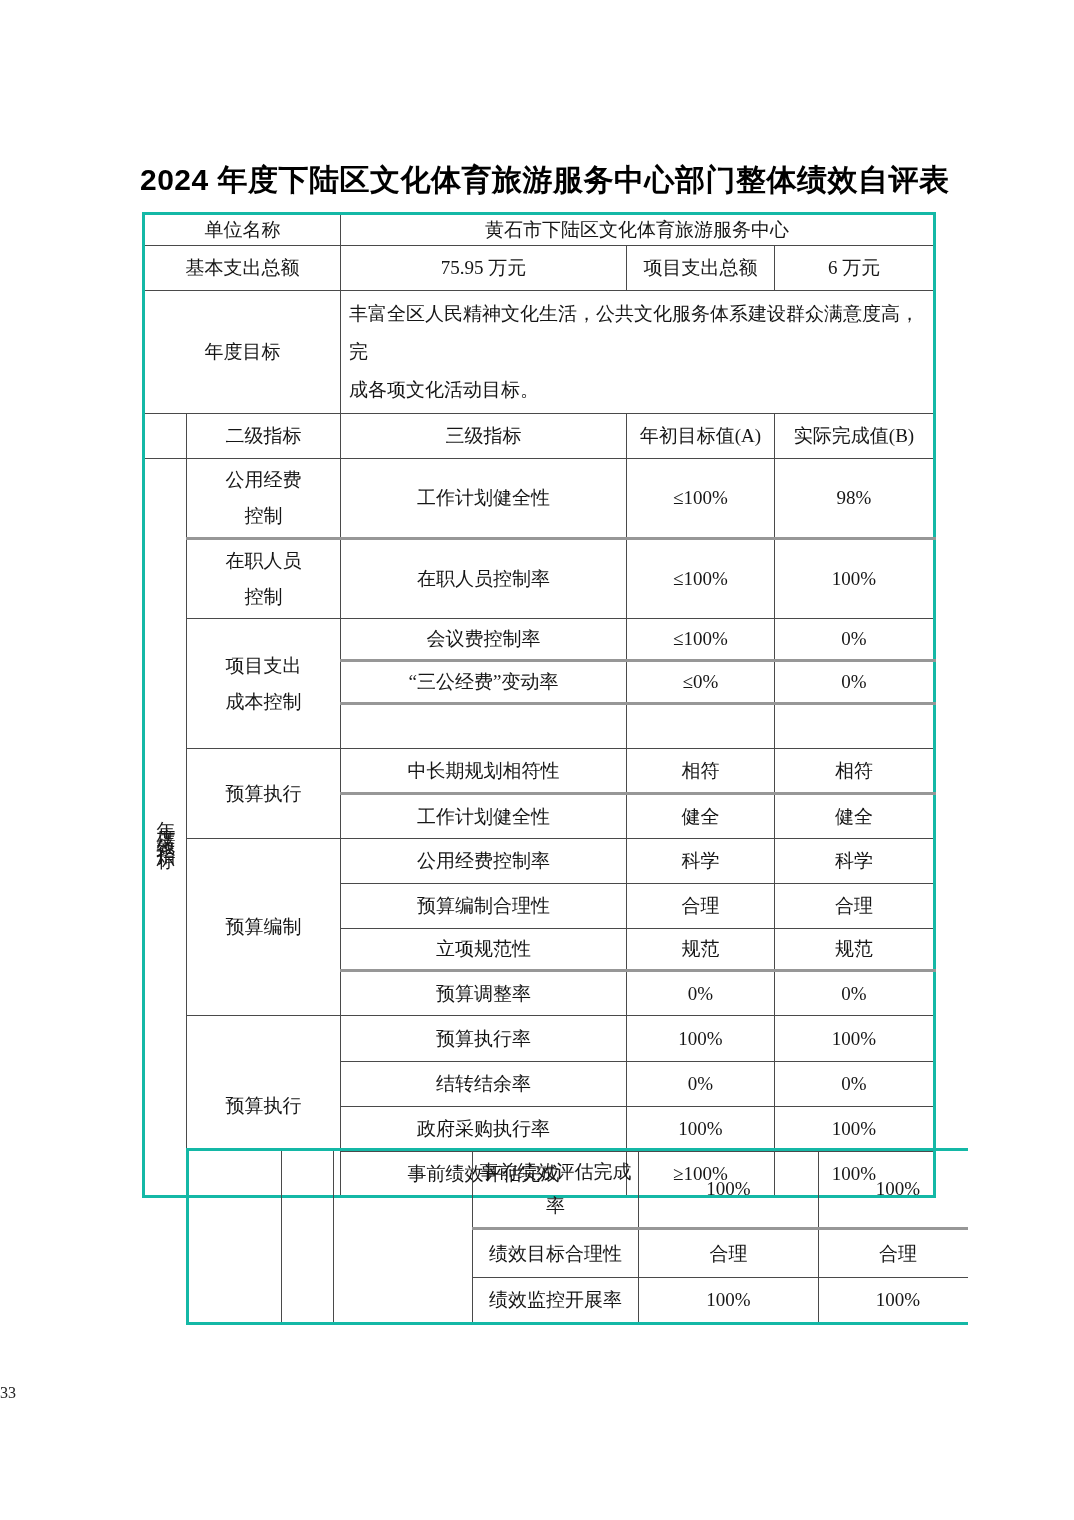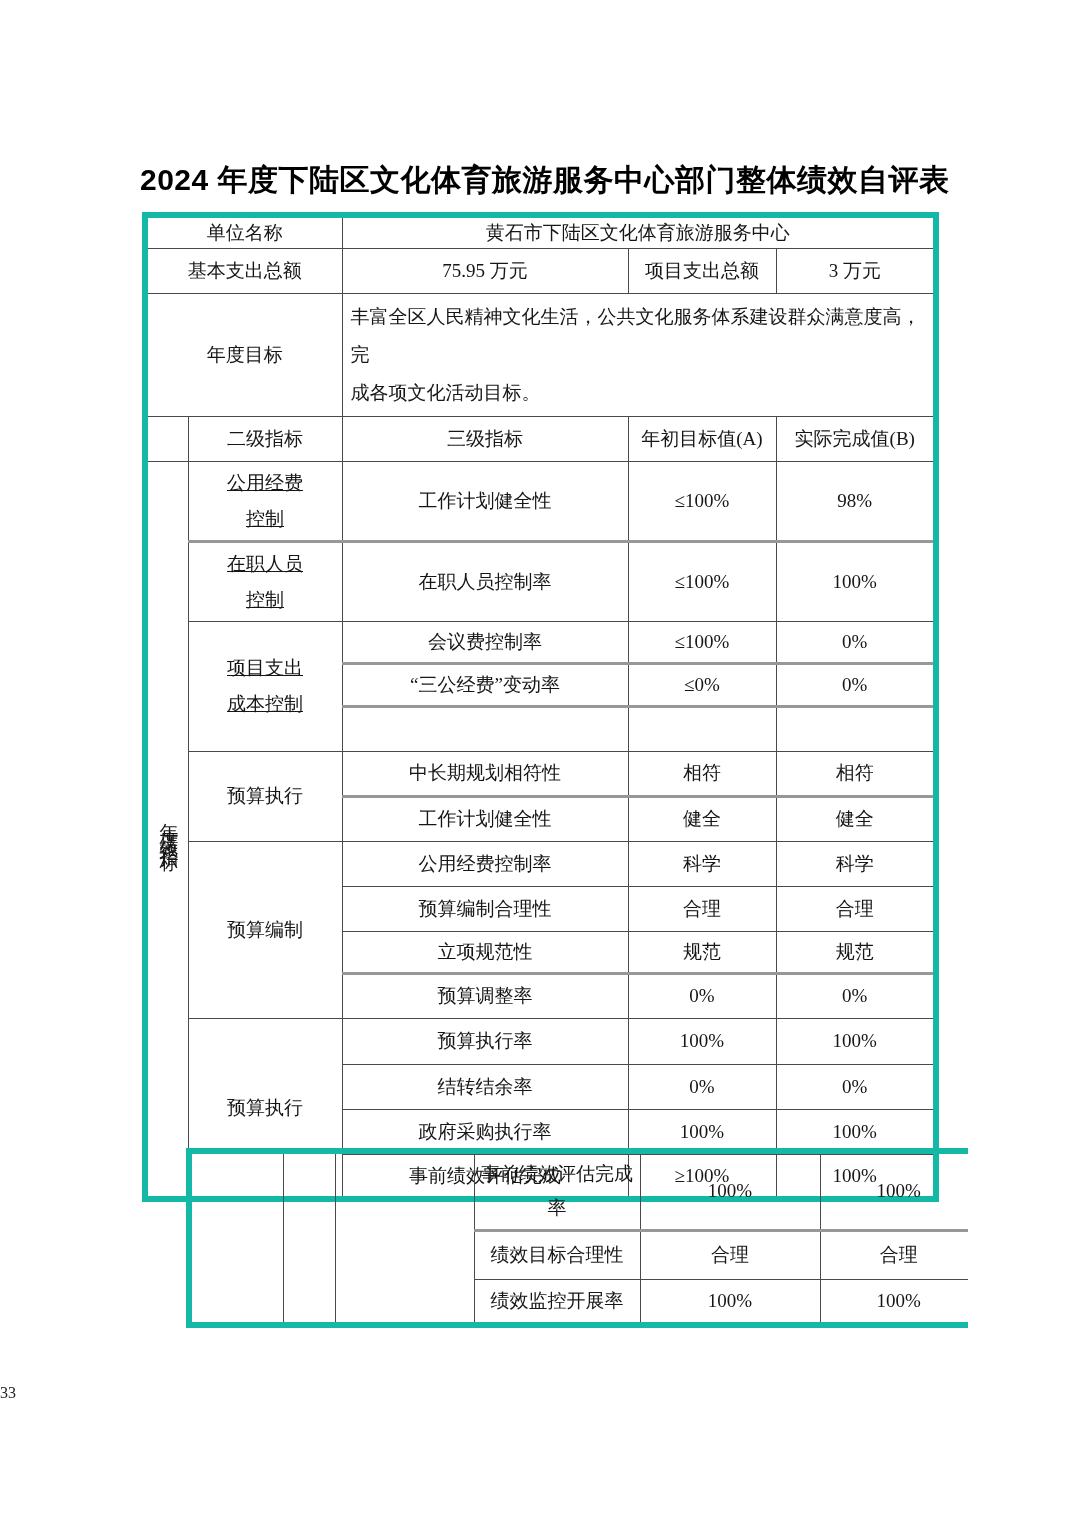--- a/index.html
+++ b/index.html
@@ -10,34 +10,34 @@
     border-radius:7px;
   }
   .title {
     position:absolute; left:140px; top:160px; width:800px; margin:0;
     font-family:"Liberation Sans","DejaVu Sans",sans-serif;
     font-weight:900; font-size:30px; letter-spacing:0.5px; color:#000;
     white-space:nowrap;
   }
   table.tbl {
     position:absolute; left:142px; border-collapse:collapse; table-layout:fixed;
-    border:6px solid #14b8a6;
+    border:3px solid #14b8a6;
   }
   table.upper { top:212px; width:791px; }
   table.lower { top:1148px; width:791px;margin-left:44px; }
   .tbl td {
     border:1px solid #4a4a4a; box-sizing:border-box;
     text-align:center; vertical-align:middle;
     font-size:19px; line-height:1.35; padding:2px 4px; color:#161616;
   }
   tr.sep > td { border-top:3px solid #979797; }
   td.goal {
     text-align:left; padding:4px 8px; line-height:38px; white-space:pre-line;
   }
-  td.grp { white-space:pre-line; line-height:36px;text-decoration:underline; }
+  td.grp { white-space:pre-line; line-height:36px; }
   td.wrap2 { white-space:pre-line; line-height:34px; }
   td.vertcell { padding:0; }
   .vert-label {
     display:inline-block; writing-mode:vertical-rl; text-orientation:upright;
     font-size:19px; letter-spacing:6px; line-height:43px;
   }
   .page-number {
     position:absolute; left:0; top:1384px; width:100%; text-align:left;
     font-size:16px; color:#222;
   }
@@ -59,21 +59,21 @@
     </colgroup>
     <tbody>
       <tr style="height:32px">
         <td colspan="2">单位名称</td>
         <td colspan="3">黄石市下陆区文化体育旅游服务中心</td>
       </tr>
       <tr style="height:45px">
         <td colspan="2">基本支出总额</td>
         <td>75.95 万元</td>
         <td>项目支出总额</td>
-        <td>3 万元</td>
+        <td>6 万元</td>
       </tr>
       <tr style="height:76px">
         <td colspan="2">年度目标</td>
         <td colspan="3" class="goal">丰富全区人民精神文化生活，公共文化服务体系建设群众满意度高，完
 成各项文化活动目标。</td>
       </tr>
       <tr style="height:45px">
         <td></td>
         <td>二级指标</td>
         <td>三级指标</td>

